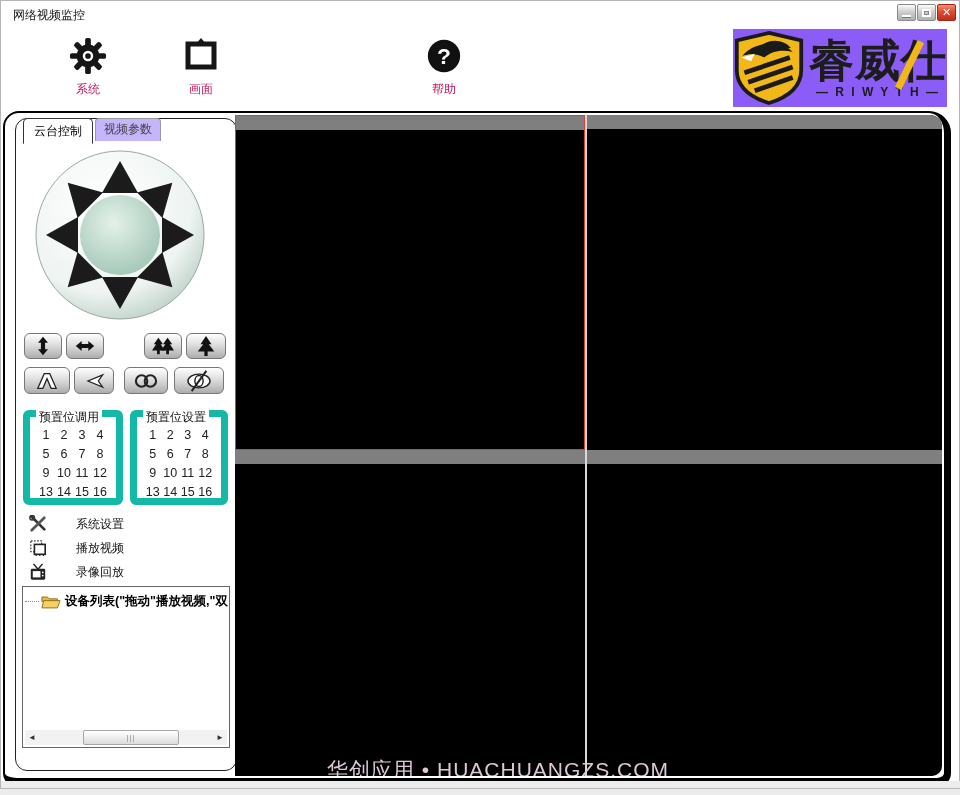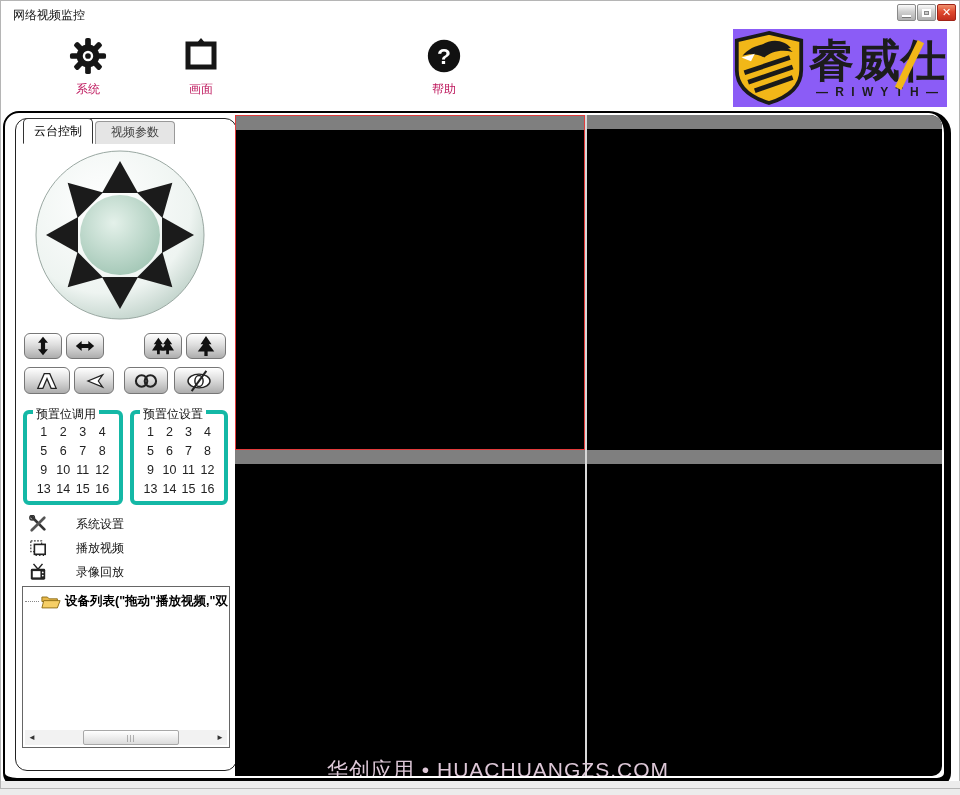--- a/index.html
+++ b/index.html
@@ -37,36 +37,36 @@
   .logo-sub{font-size:12px;font-weight:bold;color:#1c1c1c;letter-spacing:2px;text-align:center;margin-top:1px;}
 
   
   .main-panel{position:absolute;left:2px;top:110px;width:948px;height:676px;background:#fff;
               border:2px solid #000;border-right-width:7px;border-bottom-width:9px;
               border-radius:16px 22px 14px 14px;}
 
   
   .sidebar{position:absolute;left:10px;top:5px;width:222px;height:653px;background:#fff;
            border:1px solid #222;border-radius:12px;}
-  .tabbar{position:absolute;top:-1px;left:7px;display:flex;align-items:flex-end;gap:2px;z-index:3;}
+  .tabbar{position:absolute;top:-1px;left:7px;display:flex;align-items:flex-start;gap:2px;z-index:3;}
   .tab{font-size:12px;cursor:default;}
   .tab.active{background:#fff;border:1px solid #333;border-bottom:1px solid #fff;border-radius:5px 5px 0 0;padding:4px 10px 3px;color:#000;}
-  .tab.inactive{background:#e5e5e5;border:1px solid #999;border-bottom:none;border-radius:4px 4px 0 0;padding:2px 15px 3px;color:#444;}
+  .tab.inactive{background:#c4b5fd;border:1px solid #999;border-bottom:none;border-radius:4px 4px 0 0;padding:2px 8px 3px;color:#444;}
 
   .wheel{position:absolute;left:18px;top:30px;width:172px;height:172px;}
 
   .ptzbtn{position:absolute;height:26px;border:1px solid #777;border-radius:6px;
           background:linear-gradient(#ffffff,#dedede 45%,#adadad);
           box-shadow:inset 0 1px 0 #fff;display:flex;align-items:center;justify-content:center;cursor:default;}
   .r1{top:214px;} .r2{top:248px;}
   .b1{left:8px;width:38px;} .b2{left:50px;width:38px;} .b3{left:128px;width:38px;} .b4{left:170px;width:40px;}
   .c1{left:8px;width:46px;height:27px;} .c2{left:58px;width:40px;height:27px;}
   .c3{left:108px;width:44px;height:27px;} .c4{left:158px;width:50px;height:27px;}
 
-  .pbox{position:absolute;top:291px;height:95px;border:4px solid #14b8a6;border-radius:6px;background:#fff;}
+  .pbox{position:absolute;top:291px;height:95px;border:7px solid #14b8a6;border-radius:6px;background:#fff;}
   .pbox1{left:7px;width:100px;} .pbox2{left:114px;width:98px;}
   .ptitle{position:absolute;top:-8px;left:6px;background:#fff;padding:0 3px;font-size:12px;color:#111;white-space:nowrap;}
   .pgrid{display:grid;grid-template-columns:repeat(4,1fr);padding:11px 7px 3px;row-gap:5px;}
   .preset-num{font-size:12.5px;color:#222;text-align:center;cursor:default;}
 
   .mrow{position:absolute;left:12px;width:190px;height:20px;display:flex;align-items:center;cursor:default;}
   .m1{top:395px;} .m2{top:419px;} .m3{top:443px;}
   .micon{width:19px;height:19px;display:flex;align-items:center;justify-content:center;}
   .mlabel{font-size:12px;color:#111;margin-left:29px;}
 

